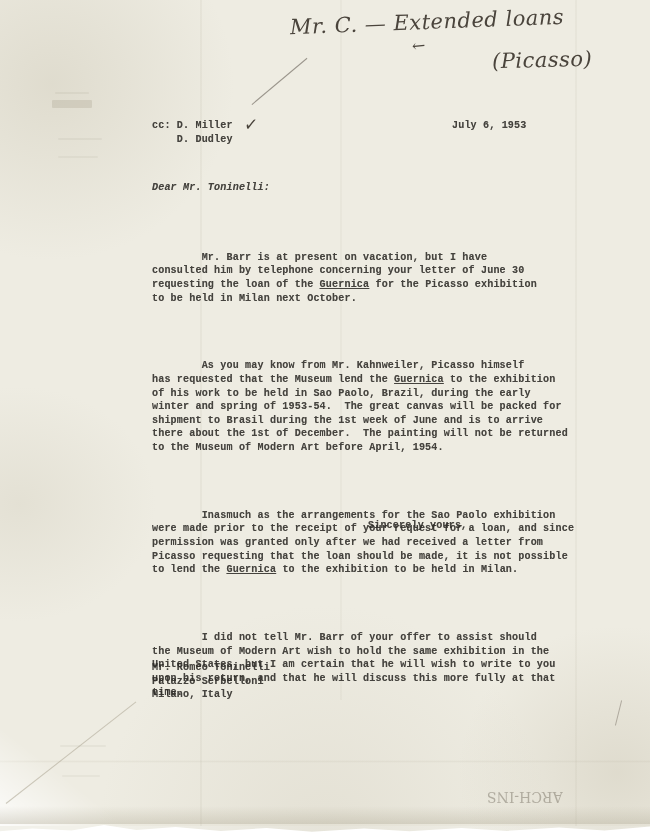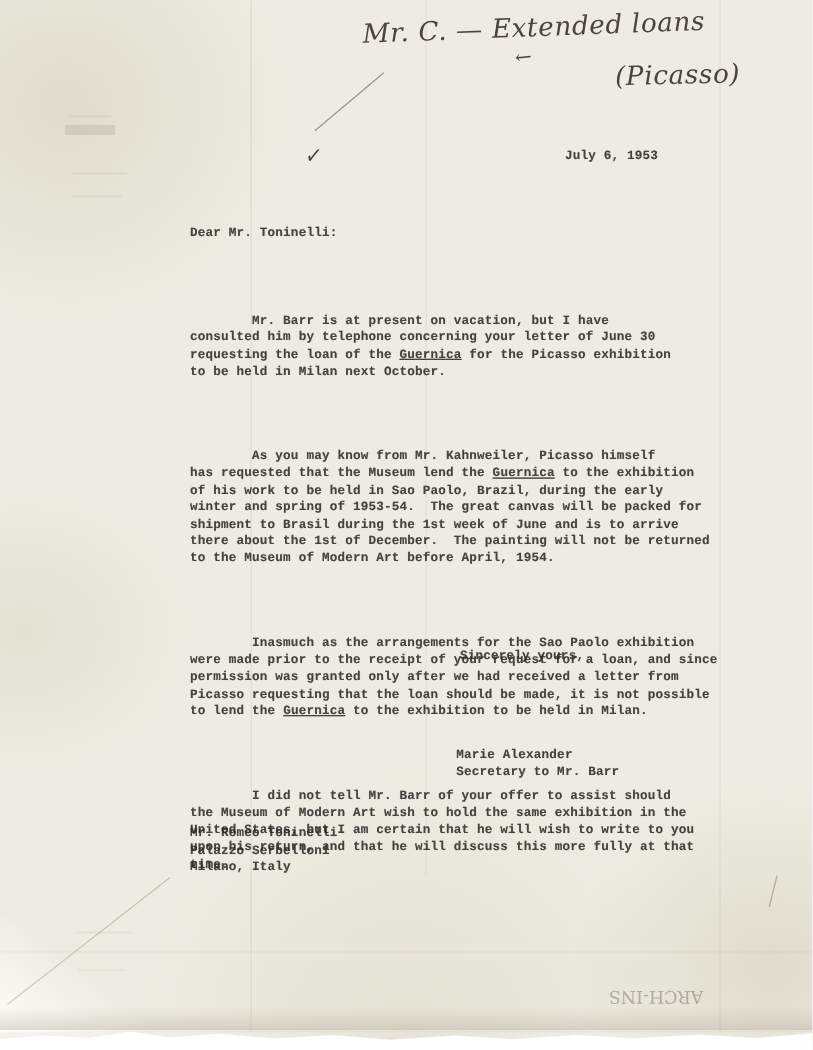--- a/index.html
+++ b/index.html
@@ -108,21 +108,21 @@
     opacity: .88;
     text-shadow: 0 0 .6px rgba(46,44,40,.45);
   }
   .typed.body { left: 152px; }
   .para { margin: 0; }
   .para + .para { margin-top: 13.5px; }
   .u { text-decoration: underline; text-underline-offset: 1px; }
 
   #cc-block   { left: 152px; top: 119px; }
   #date-line  { left: 452px; top: 119px; text-align: right; }
-  #salutation { left: 152px; top: 181px; }
+  #salutation { left: 152px; top: 181px; font-style: italic; }
   #letter-body{ left: 152px; top: 210px; }
   #closing    { left: 368px; top: 519px; }
   #signature  { left: 365px; top: 598px; }
   #recipient  { left: 152px; top: 661px; }
 
   
   .hand {
     position: absolute;
     color: #4a443c;
     font-family: "DejaVu Serif", "Liberation Serif", serif;
@@ -219,20 +219,22 @@
   <div class="showthrough" style="left:62px; top:775px; width:38px; height:2px; opacity:.35;"></div>
 
   <div class="hand" id="hw-line1">Mr. C. — Extended loans</div>
   <div class="hand" id="hw-arrow">←</div>
   <div class="hand" id="hw-line2">(Picasso)</div>
   <div class="hand" id="hw-check">✓</div>
   <div id="hw-stroke"></div>
   <div id="pencil-mark">ARCH-INS</div>
   <div id="stray-tick"></div>
 
+  <div class="typed" id="cc-block"><span>cc: D. Miller</span>
+<span>    D. Dudley</span></div>
 
   <div class="typed" id="date-line">July 6, 1953</div>
 
   <div class="typed" id="salutation">Dear Mr. Toninelli:</div>
 
   <div class="typed body" id="letter-body">
 
     <p class="para"><span>        Mr. Barr is at present on vacation, but I have</span>
 <span>consulted him by telephone concerning your letter of June 30</span>
 <span>requesting the loan of the </span><span class="u">Guernica</span><span> for the Picasso exhibition</span>
@@ -255,22 +257,20 @@
     <p class="para"><span>        I did not tell Mr. Barr of your offer to assist should</span>
 <span>the Museum of Modern Art wish to hold the same exhibition in the</span>
 <span>United States, but I am certain that he will wish to write to you</span>
 <span>upon his return, and that he will discuss this more fully at that</span>
 <span>time.</span></p>
 
   </div>
 
   <div class="typed" id="closing">Sincerely yours,</div>
 
-  <div class="typed" id="signature"><span>Marie Alexander</span>
-<span>Secretary to Mr. Barr</span></div>
 
   <div class="typed" id="recipient"><span>Mr. Romeo Toninelli</span>
 <span>Palazzo Serbelloni</span>
 <span>Milano, Italy</span></div>
 
   <div id="bottom-shadow"></div>
   <div id="bottom-edge"></div>
 
 </div>
 

